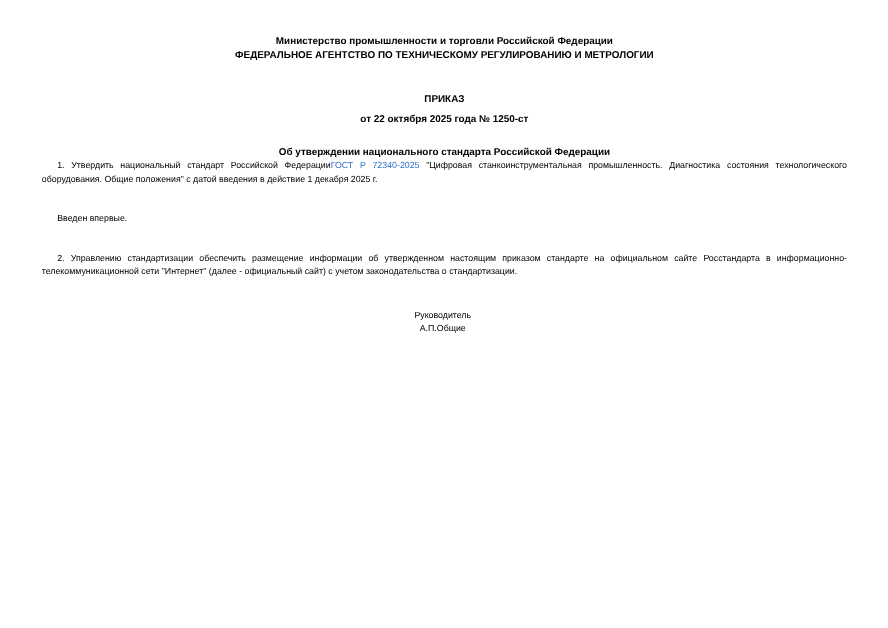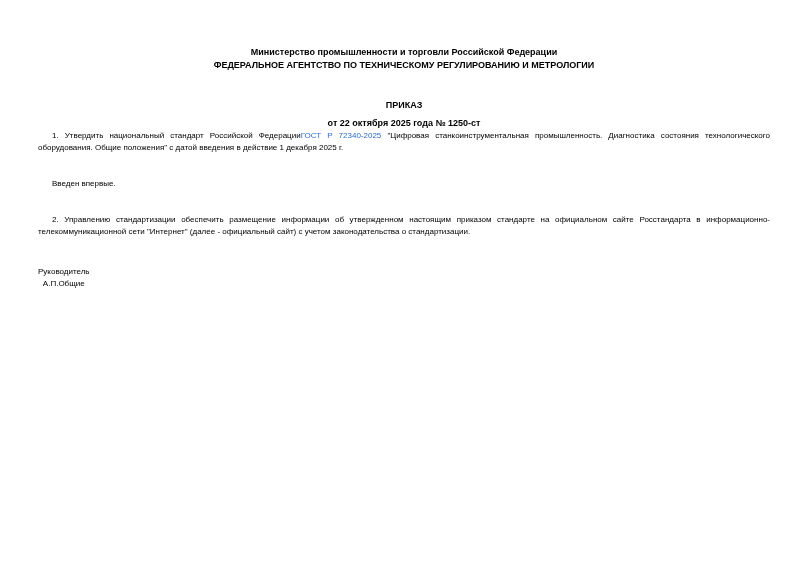--- a/index.html
+++ b/index.html
@@ -3,21 +3,21 @@
 <meta charset="utf-8">
 <style>
   html, body { margin: 0; padding: 0; background: #ffffff; }
   .page {
     position: relative;
     width: 807px;
     height: 571px;
     background: #ffffff;
     overflow: hidden;
     box-sizing: border-box;
-    padding: 46px 37px 0 38px;
+    padding: 31px 37px 0 38px;
     font-family: "Liberation Sans", sans-serif;
     color: #000000;
   }
   .doc-header {
     text-align: center;
     font-weight: bold;
     font-size: 9px;
     line-height: 13px;
   }
   .doc-type { margin-top: 27px; }
@@ -34,39 +34,40 @@
   }
   .para.no-indent { text-indent: 0; text-align: left; }
   .intro-para { margin-top: 27px; }
   .order-word { margin-top: 13px; }
   .gap-sm { margin-top: 24px; }
   .gap-md { margin-top: 11px; }
   a.link { text-decoration: none; cursor: pointer; }
   .signature {
     margin-top: 28px;
     display: flex;
-    justify-content: flex-start;
+    justify-content: center;
   }
   .signature-inner {
     text-align: center;
     font-size: 8px;
     line-height: 12px;
     margin-right: 3px;
   }
 </style>
 </head>
 <body>
 
 <div class="page">
 
   <div class="doc-header">
     <div>Министерство промышленности и торговли Российской Федерации</div>
     <div>ФЕДЕРАЛЬНОЕ АГЕНТСТВО ПО ТЕХНИЧЕСКОМУ РЕГУЛИРОВАНИЮ И МЕТРОЛОГИИ</div>
     <div class="doc-type">ПРИКАЗ</div>
     <div class="doc-date">от 22 октября 2025 года № 1250-ст</div>
+    <div class="doc-subject">Об утверждении национального стандарта Российской Федерации</div>
   </div>
 
   <div class="doc-body">
 
 
 
     <p class="para"><span>1. Утвердить национальный стандарт Российской Федерации</span><a class="link" style="color: rgb(46, 110, 201);">ГОСТ Р 72340-2025</a><span> "Цифровая станкоинструментальная промышленность. Диагностика состояния технологического оборудования. Общие положения" с датой введения в действие 1 декабря 2025 г.</span></p>
 
     <p class="para gap-sm">Введен впервые.</p>
 

